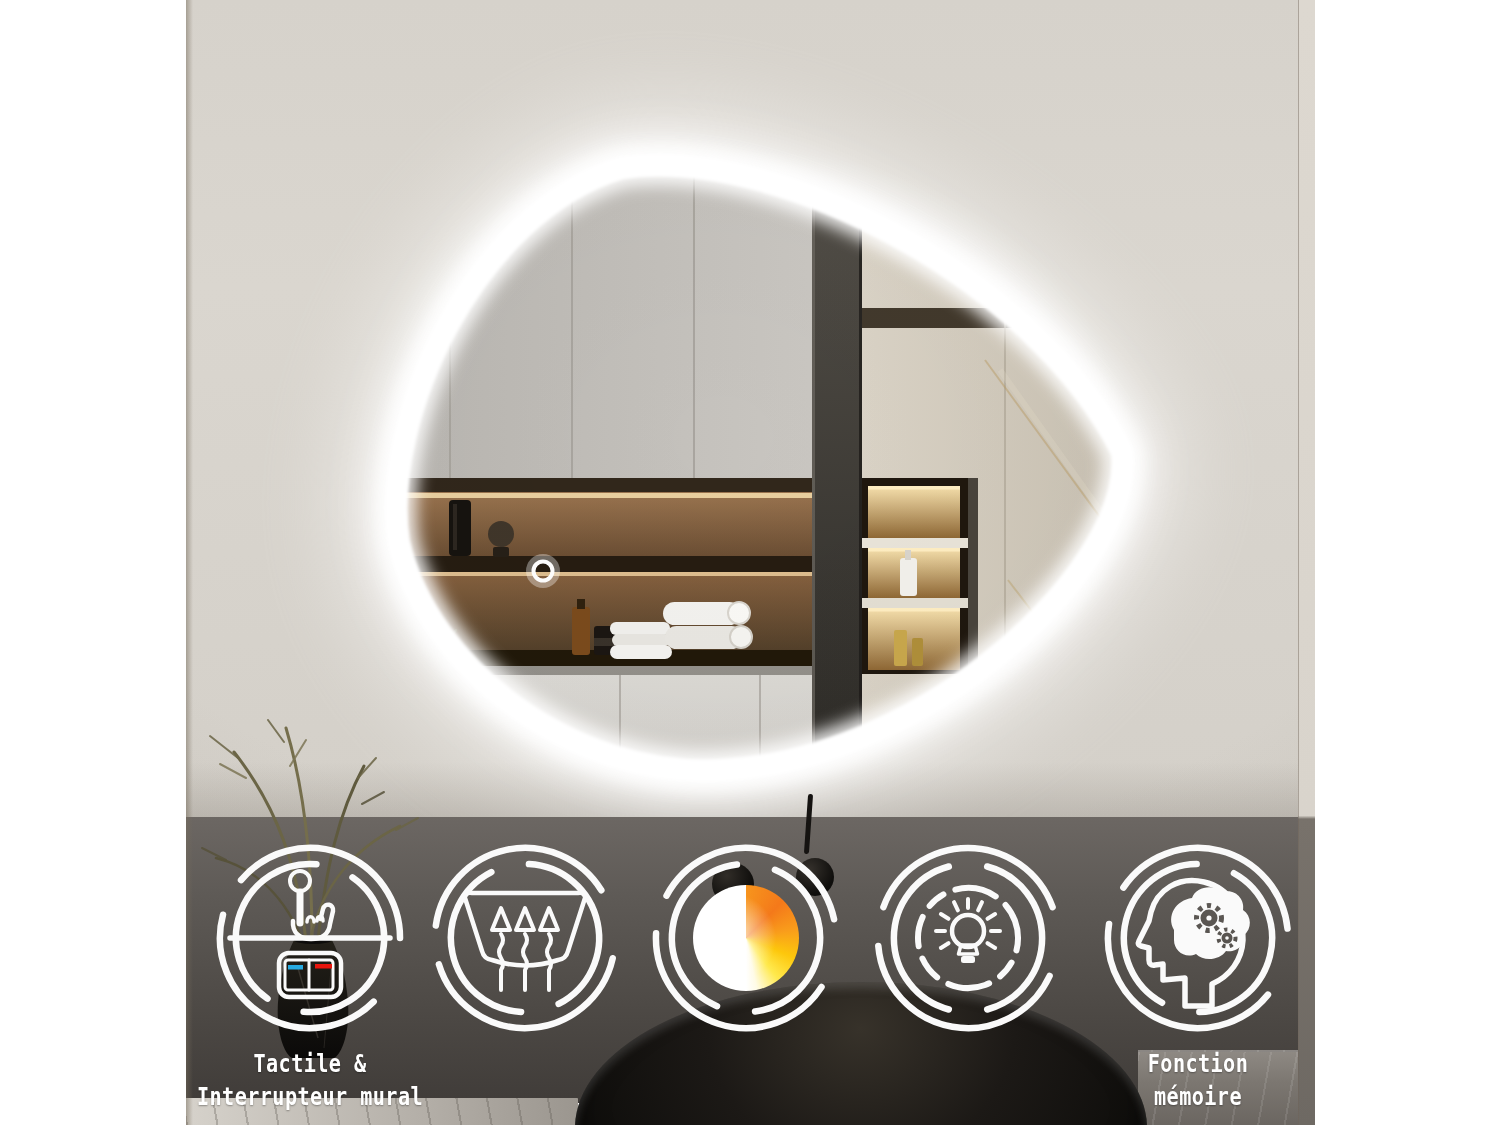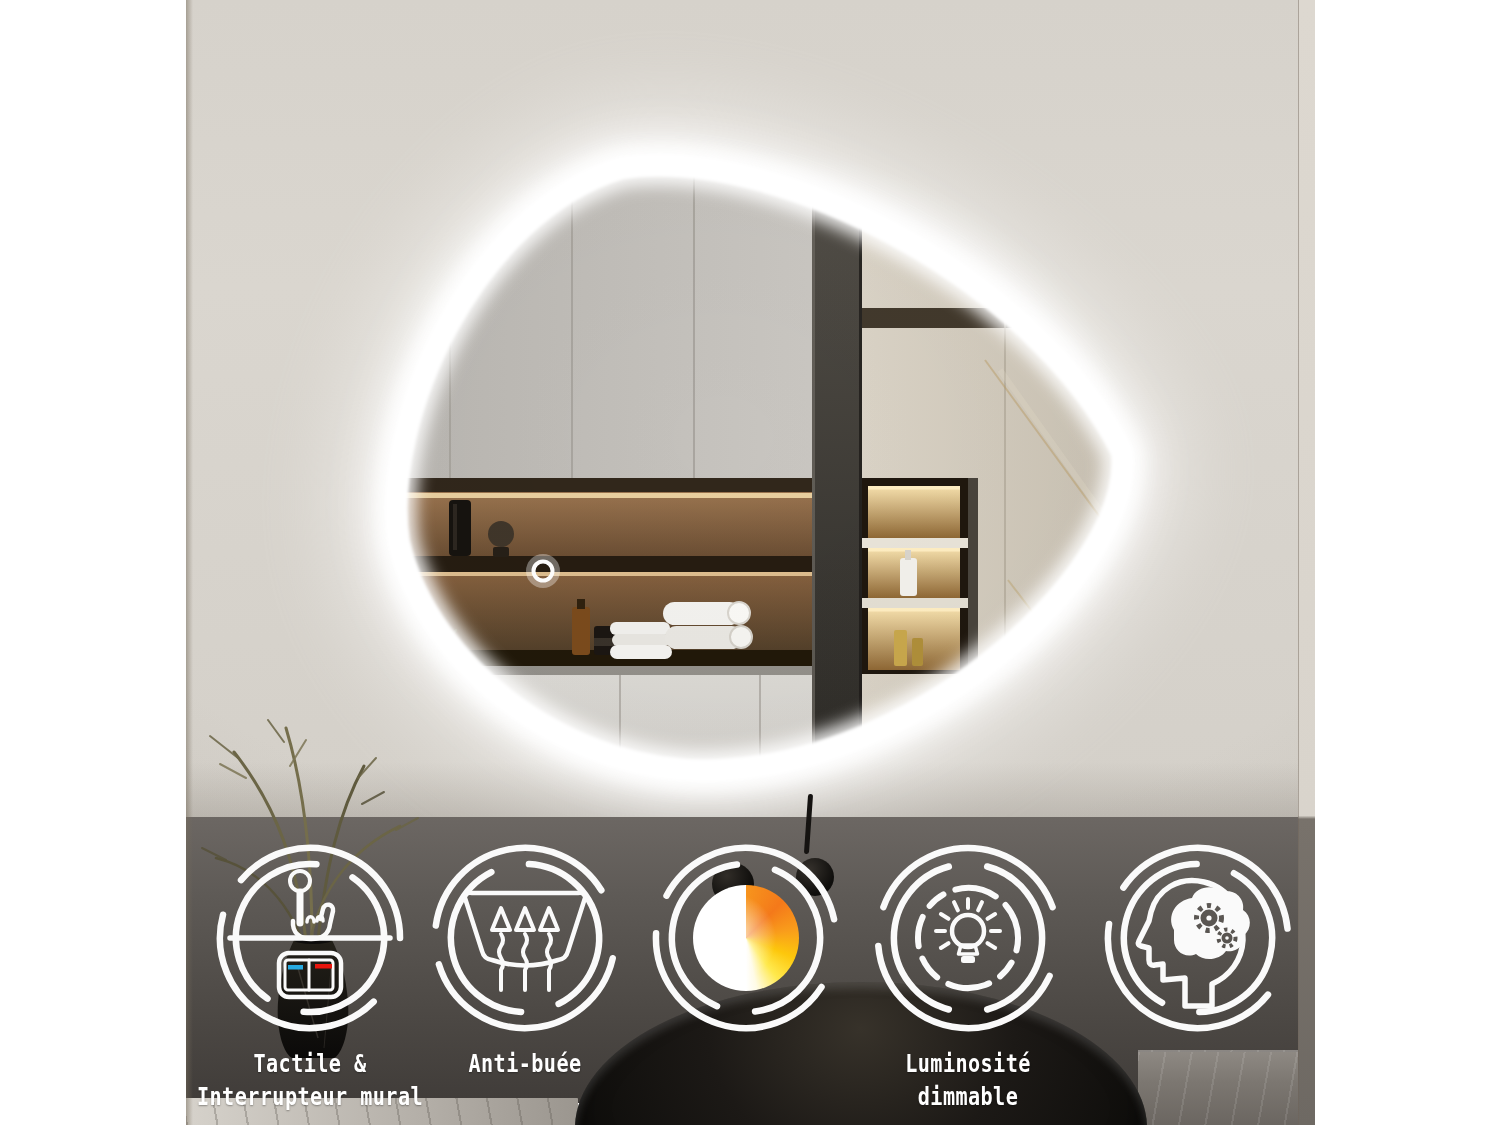--- a/index.html
+++ b/index.html
@@ -373,29 +373,23 @@
       <path d="M 14 68 L 14 46 C 32 38 44 22 45 2 C 46 -26 32 -50 6 -56 C -20 -62 -41 -48 -47 -26 L -49 -17 L -59 3 Q -61 7 -57 8 L -49 10 L -49 22 Q -49 28 -43 27 L -35 26 L -35 42 L -13 40 L -13 68 Z" class="stroke-ui" stroke-width="5.5"></path>
       <path mask="url(#m5)" d="M -24 -8 C -32 -22 -22 -38 -6 -40 C -2 -52 16 -54 24 -46 C 38 -50 47 -38 45 -28 C 54 -22 54 -9 46 -3 C 48 7 38 15 28 13 C 22 22 6 24 -2 16 C -13 21 -24 13 -24 2 Z" fill="#fafafa"></path>
     </svg>
 
     <div class="flabel" style="left:-16px">
       <div class="lines">
         <div>Tactile &amp;</div>
         <div>Interrupteur mural</div>
       </div>
     </div>
-    <div class="flabel" style="left:199px">
+    <div class="flabel" style="left:872px">
       <div class="lines">
-        <div>Anti-buée</div>
-        <div></div>
-      </div>
-    </div>
-    <div class="flabel" style="left:642px">
-      <div class="lines">
-        <div>Luminosité</div>
-        <div>dimmable</div>
+        <div>Fonction</div>
+        <div>mémoire</div>
       </div>
     </div>
 
     <div class="edge-left"></div>
     <div class="edge-right"></div>
   </div>
 </div>
 
 </body></html>

